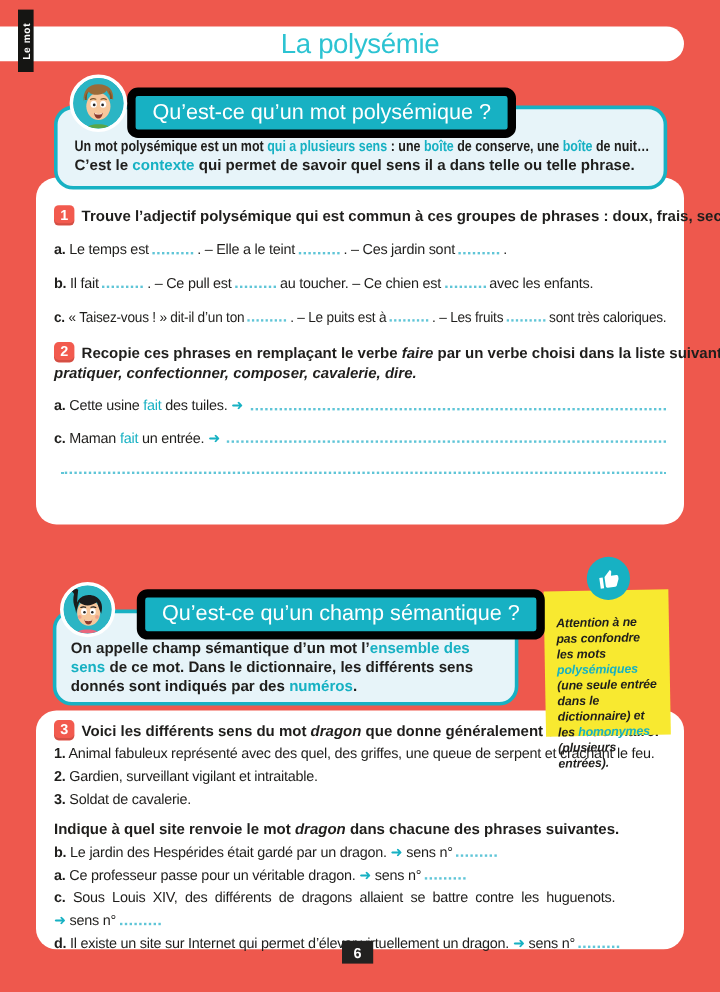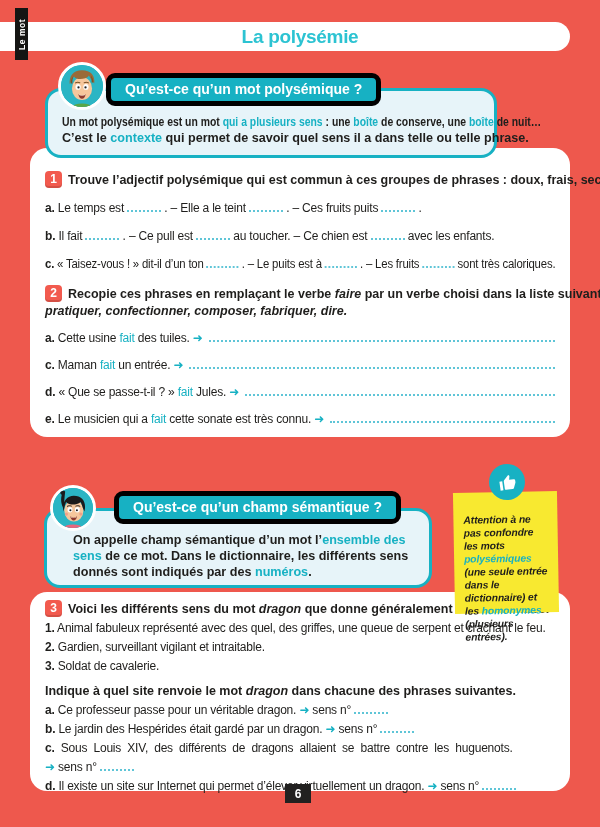--- a/index.html
+++ b/index.html
@@ -12,29 +12,29 @@
 
   
   .side-tab{position:absolute;left:15px;top:8px;width:13px;height:52px;background:#151513;
     display:flex;align-items:center;justify-content:center;z-index:5;}
   .side-tab span{writing-mode:vertical-rl;transform:rotate(180deg);color:#fff;font-weight:bold;
     font-size:8.5px;letter-spacing:.5px;white-space:nowrap;}
 
   
   .banner{position:absolute;left:0;top:22px;width:570px;height:29px;background:#fff;
     border-radius:0 15px 15px 0;display:flex;align-items:center;justify-content:center;padding-left:30px;z-index:2;}
-  .banner h1{color:var(--accent-bright);font-size:19px;font-weight:bold;letter-spacing:-.3px;}
+  .banner h1{color:var(--accent-bright);font-size:23px;font-weight:normal;letter-spacing:-.3px;}
 
   
   .defbox{position:absolute;background:var(--lightblue);border:3px solid var(--accent);border-radius:16px;z-index:3;}
-  .defbox1{left:45px;top:88px;width:452px;height:70px;padding:23px 12px 0 14px;}
-  .defbox2{left:44px;top:508px;width:388px;height:80px;padding:21px 12px 0 26px;}
+  .defbox1{left:45px;top:88px;width:511px;height:70px;padding:23px 12px 0 14px;}
+  .defbox2{left:44px;top:508px;width:388px;height:80px;padding:21px 12px 0 12px;}
   .defbox .dl{font-size:12.6px;line-height:16px;font-weight:bold;}
-  .bubble-header{position:absolute;background:var(--accent);border:5px solid #000000;border-radius:9px;
-    color:#fff;font-weight:bold;font-size:14px;padding:3px 14px 4px;z-index:6;white-space:nowrap;}
+  .bubble-header{position:absolute;background:var(--accent);border:7px solid #000000;border-radius:9px;
+    color:#fff;font-weight:normal;font-size:18px;padding:3px 14px 4px;z-index:6;white-space:nowrap;}
   .bh1{left:106px;top:73px;}
   .bh2{left:114px;top:491px;}
   .avatar{position:absolute;border-radius:50%;border:3px solid #fff;background:var(--accent);overflow:hidden;z-index:7;}
   .av1{left:58px;top:62px;width:48px;height:48px;}
   .av2{left:50px;top:485px;width:46px;height:46px;}
   .avatar svg{display:block;width:100%;height:100%;}
 
   
   .card{position:absolute;left:30px;width:540px;background:#fff;border-radius:17px;padding:0 15px;z-index:1;}
   .card1{top:148px;height:289px;padding-top:22px;}
@@ -113,46 +113,41 @@
       <path d="M20.5 33.4c2.3 1.3 4.7 1.3 7 0l-.5 1.2h-6z" fill="#fff"></path>
     </svg>
   </div>
 
   <div class="card card1">
     <div class="exo-title m-ex1-title">
       <span class="badge">1</span>
       <span class="tt fitline"><span class="b">Trouve l’adjectif polysémique qui est commun à ces groupes de phrases : doux, frais, sec.</span></span>
     </div>
     <div class="m-ex1">
-      <div class="line fitline"><span class="b">a.</span><span> Le temps est </span><span class="blank"></span><span> . – Elle a le teint </span><span class="blank"></span><span> . – Ces fruits puits </span><span class="blank"></span><span> .</span></div>
+      <div class="line fitline"><span class="b">a.</span><span> Le temps est </span><span class="blank"></span><span> . – Elle a le teint </span><span class="blank"></span><span> . – Ces jardin sont </span><span class="blank"></span><span> .</span></div>
       <div class="line fitline"><span class="b">b.</span><span> Il fait </span><span class="blank"></span><span> . – Ce pull est </span><span class="blank"></span><span> au toucher. – Ce chien est </span><span class="blank"></span><span> avec les enfants.</span></div>
       <div class="line fitline" style="transform: scaleX(0.947955); transform-origin: 0px 50%;"><span class="b">c.</span><span> « Taisez-vous ! » dit-il d’un ton </span><span class="blank"></span><span> . – Le puits est à </span><span class="blank"></span><span> . – Les fruits </span><span class="blank"></span><span> sont très caloriques.</span></div>
     </div>
 
     <div class="exo-title m-ex2-title">
       <span class="badge">2</span>
       <span class="tt fitline"><span class="b">Recopie ces phrases en remplaçant le verbe </span><span class="b i">faire</span><span class="b"> par un verbe choisi dans la liste suivante :</span></span>
     </div>
-    <div class="tt fitline"><span class="b i">pratiquer, confectionner, composer, fabriquer, dire.</span></div>
+    <div class="tt fitline"><span class="b i">pratiquer, confectionner, composer, cavalerie, dire.</span></div>
 
     <div class="m-ex2">
       <div class="row line">
         <span class="rt"><span class="b">a.</span><span> Cette usine </span><span class="tl">fait</span><span> des tuiles. </span><span class="arw">➜</span></span>
         <span class="fill"></span>
       </div>
       <div class="row line">
         <span class="rt"><span class="b">c.</span><span> Maman </span><span class="tl">fait</span><span> un entrée. </span><span class="arw">➜</span></span>
         <span class="fill"></span>
       </div>
       <div class="row line">
-        <span class="rt"><span class="b">d.</span><span> « Que se passe-t-il ? » </span><span class="tl">fait</span><span> Jules. </span><span class="arw">➜</span></span>
-        <span class="fill"></span>
-      </div>
-      <div class="row line">
-        <span class="rt"><span class="b">e.</span><span> Le musicien qui a </span><span class="tl">fait</span><span> cette sonate est très connu. </span><span class="arw">➜</span></span>
         <span class="fill"></span>
       </div>
     </div>
   </div>
 
   <div class="defbox defbox2">
     <div class="dl" style="white-space:normal;"><span class="b">On appelle champ sémantique d’un mot l’</span><span class="b tl">ensemble des sens</span><span class="b"> de ce mot. Dans le dictionnaire, les différents sens donnés sont indiqués par des </span><span class="b tl">numéros</span><span class="b">.</span></div>
   </div>
   <div class="bubble-header bh2">Qu’est-ce qu’un champ sémantique ?</div>
   <div class="avatar av2">
@@ -188,22 +183,22 @@
       <span class="badge">3</span>
       <span class="tt fitline"><span class="b">Voici les différents sens du mot </span><span class="b i">dragon</span><span class="b"> que donne généralement un dictionnaire.</span></span>
     </div>
     <div class="m-ex3-defs">
       <div class="line fitline"><span class="b">1.</span><span> Animal fabuleux représenté avec des quel, des griffes, une queue de serpent et crachant le feu.</span></div>
       <div class="line fitline"><span class="b">2.</span><span> Gardien, surveillant vigilant et intraitable.</span></div>
       <div class="line fitline"><span class="b">3.</span><span> Soldat de cavalerie.</span></div>
     </div>
     <div class="tt fitline m-instr"><span class="b">Indique à quel site renvoie le mot </span><span class="b i">dragon</span><span class="b"> dans chacune des phrases suivantes.</span></div>
     <div class="m-ex3">
+      <div class="line fitline"><span class="b">b.</span><span> Le jardin des Hespérides était gardé par un dragon. </span><span class="arw">➜</span><span> sens n° </span><span class="blank"></span></div>
       <div class="line fitline"><span class="b">a.</span><span> Ce professeur passe pour un véritable dragon. </span><span class="arw">➜</span><span> sens n° </span><span class="blank"></span></div>
-      <div class="line fitline"><span class="b">b.</span><span> Le jardin des Hespérides était gardé par un dragon. </span><span class="arw">➜</span><span> sens n° </span><span class="blank"></span></div>
       <div class="line fitline" style="word-spacing:3px;"><span class="b">c.</span><span> Sous Louis XIV, des différents de dragons allaient se battre contre les huguenots.</span></div>
       <div class="line fitline"><span class="arw">➜</span><span> sens n° </span><span class="blank"></span></div>
       <div class="line fitline"><span class="b">d.</span><span> Il existe un site sur Internet qui permet d’élever virtuellement un dragon. </span><span class="arw">➜</span><span> sens n° </span><span class="blank"></span></div>
     </div>
   </div>
 
   <div class="pagenum">6</div>
 
 </div>
 

